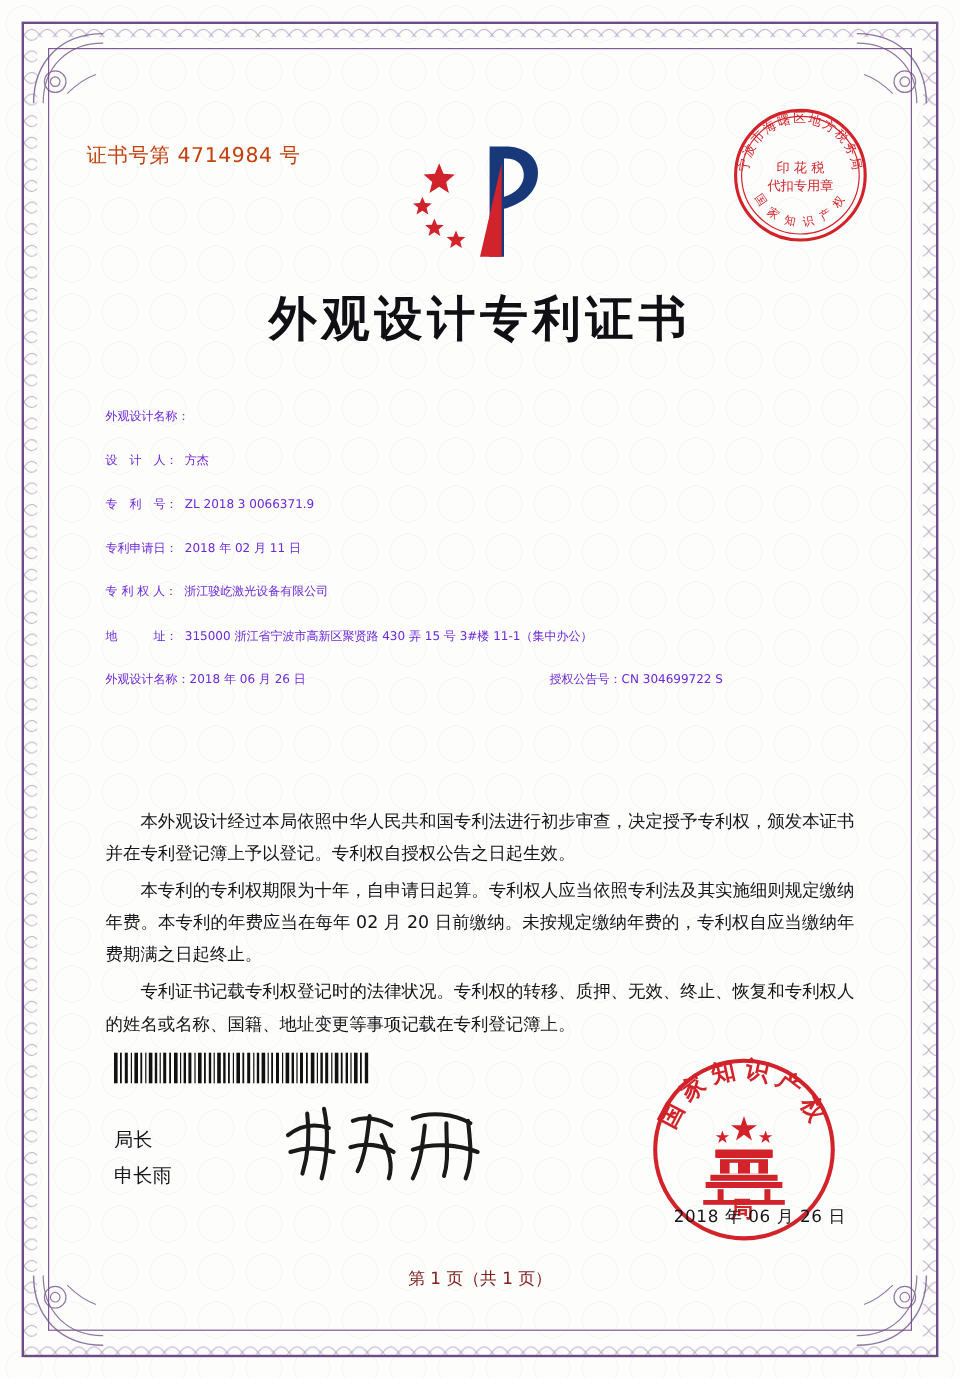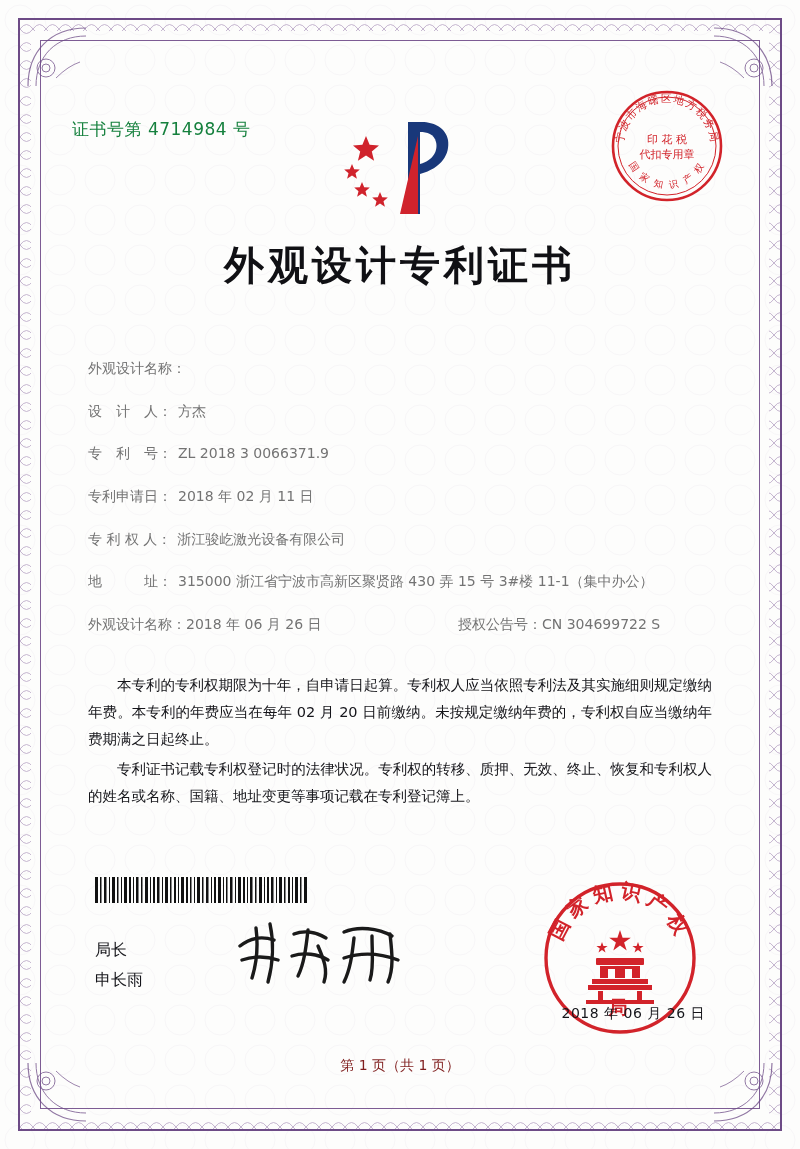--- a/index.html
+++ b/index.html
@@ -48,21 +48,21 @@
   .corner-tl { left: 26px; top: 26px; }
   .corner-tr { right: 26px; top: 26px; transform: scaleX(-1); }
   .corner-bl { left: 26px; bottom: 26px; transform: scaleY(-1); }
   .corner-br { right: 26px; bottom: 26px; transform: scale(-1,-1); }
 
   
   .cert-no {
     position: absolute;
     left: 72px; top: 118px;
     font-size: 17px;
-    color: #15803d;
+    color: #c2410c;
     font-family: "DejaVu Sans", sans-serif;
     letter-spacing: 0.5px;
   }
   .logo {
     position: absolute;
     left: 330px; top: 118px;
     width: 130px; height: 100px;
   }
   .stamp-top {
     position: absolute;
@@ -78,24 +78,24 @@
     font-weight: bold;
     letter-spacing: 4px;
     color: #101014;
     font-family: "DejaVu Sans", "Liberation Sans", sans-serif;
   }
 
   
   .fields {
     position: absolute;
     left: 88px;
-    top: 358px;
+    top: 340px;
     width: 630px;
-    font-size: 14px;
-    color: #737373;
+    font-size: 10px;
+    color: #6d28d9;
   }
   .field-row {
     display: flex;
     align-items: flex-start;
     margin-bottom: 21px;
     line-height: 1.55;
   }
   .field-label {
     white-space: pre;
     flex: 0 0 auto;
@@ -301,20 +301,21 @@
       <div class="row-rel">
         <span class="field-label">外观设计名称：</span><span>2018 年 06 月 26 日</span>
         <span class="pub-right">
           <span>授权公告号：</span><span>CN 304699722 S</span>
         </span>
       </div>
     </div>
   </div>
 
   <div class="paras">
+    <p>本外观设计经过本局依照中华人民共和国专利法进行初步审查，决定授予专利权，颁发本证书并在专利登记簿上予以登记。专利权自授权公告之日起生效。</p>
     <p>本专利的专利权期限为十年，自申请日起算。专利权人应当依照专利法及其实施细则规定缴纳年费。本专利的年费应当在每年 02 月 20 日前缴纳。未按规定缴纳年费的，专利权自应当缴纳年费期满之日起终止。</p>
     <p>专利证书记载专利权登记时的法律状况。专利权的转移、质押、无效、终止、恢复和专利权人的姓名或名称、国籍、地址变更等事项记载在专利登记簿上。</p>
   </div>
 
   <svg class="barcode" viewBox="0 0 212 26" preserveAspectRatio="none">
     <g fill="#111">
       <rect x="0" y="0" width="3" height="26"></rect>
         <rect x="5" y="0" width="1.5" height="26"></rect>
       <rect x="9" y="0" width="2.5" height="26"></rect>
         <rect x="14" y="0" width="1" height="26"></rect>

